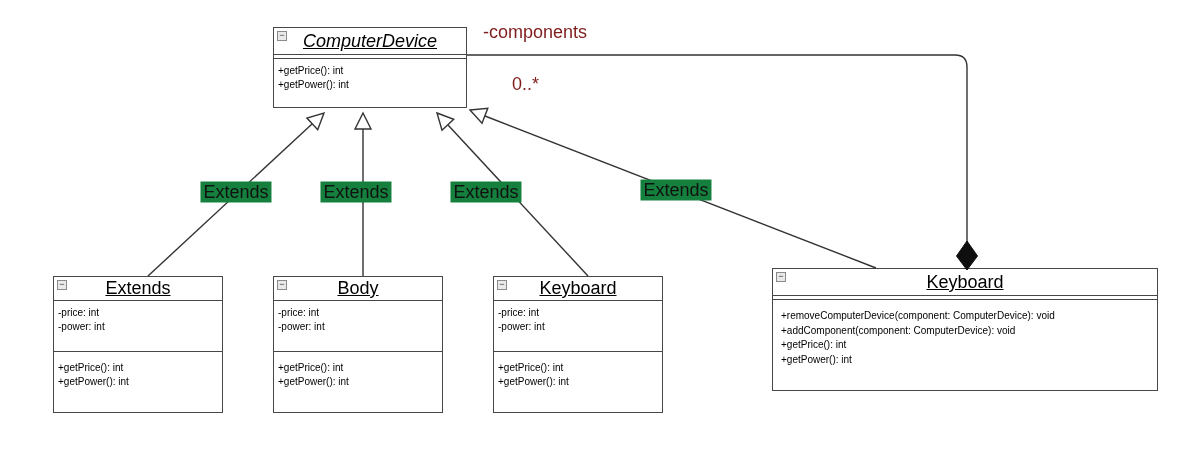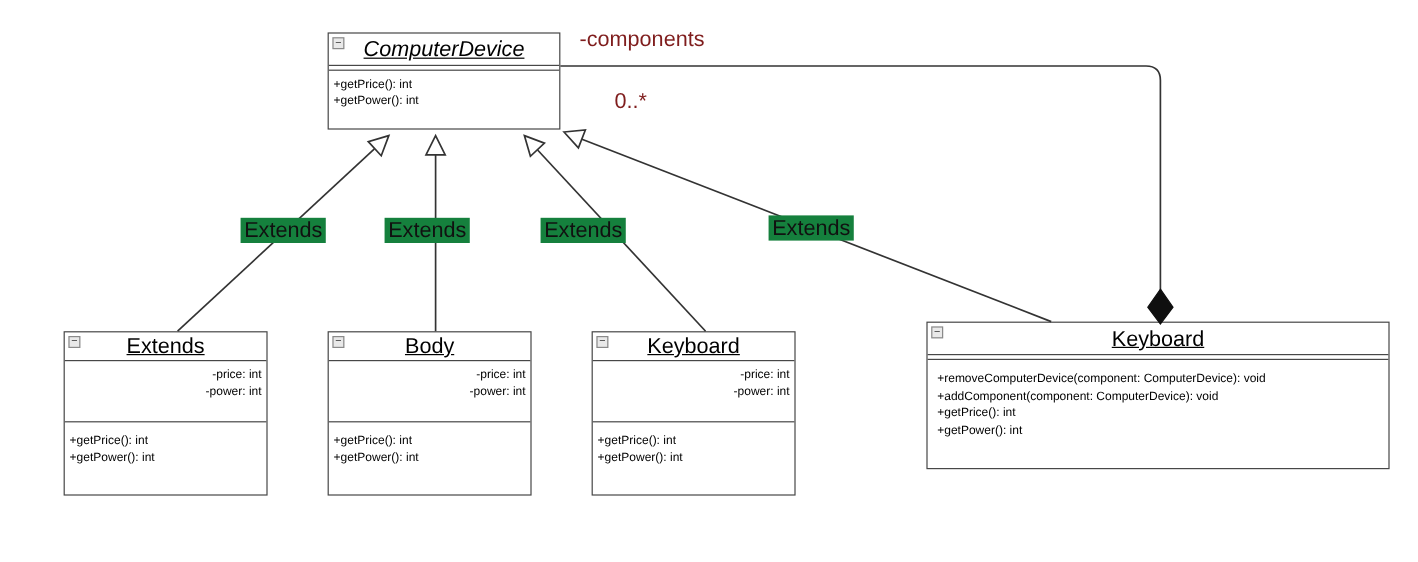--- a/index.html
+++ b/index.html
@@ -25,21 +25,21 @@
   .collapse-btn{
     position:absolute;left:3px;top:3px;width:10px;height:10px;
     border:1px solid #8a8a8a;background:#e9e9e9;box-sizing:border-box;
     font-size:9px;line-height:7px;text-align:center;color:#333;
     font-family:"Liberation Sans",sans-serif;
   }
   .uml-compartment{
     box-sizing:border-box;padding:5px 4px 0 4px;
     font-size:10px;line-height:13.5px;white-space:nowrap;
   }
-  .uml-compartment.bordered{border-bottom:1.5px solid #474747;text-align:right;}
+  .uml-compartment.bordered{border-bottom:1.5px solid #474747;}
   .empty-strip{height:3px;border-bottom:1.5px solid #474747;box-sizing:content-box;}
 
   .edge-label{
     position:absolute;z-index:3;background:#15803d;padding:0 3px;
     font-size:18px;color:#111;white-space:nowrap;transform:translate(-50%,-50%);
   }
   .assoc-label{
     position:absolute;z-index:3;font-size:18px;color:#7f1d1d;white-space:nowrap;
   }
 </style>

